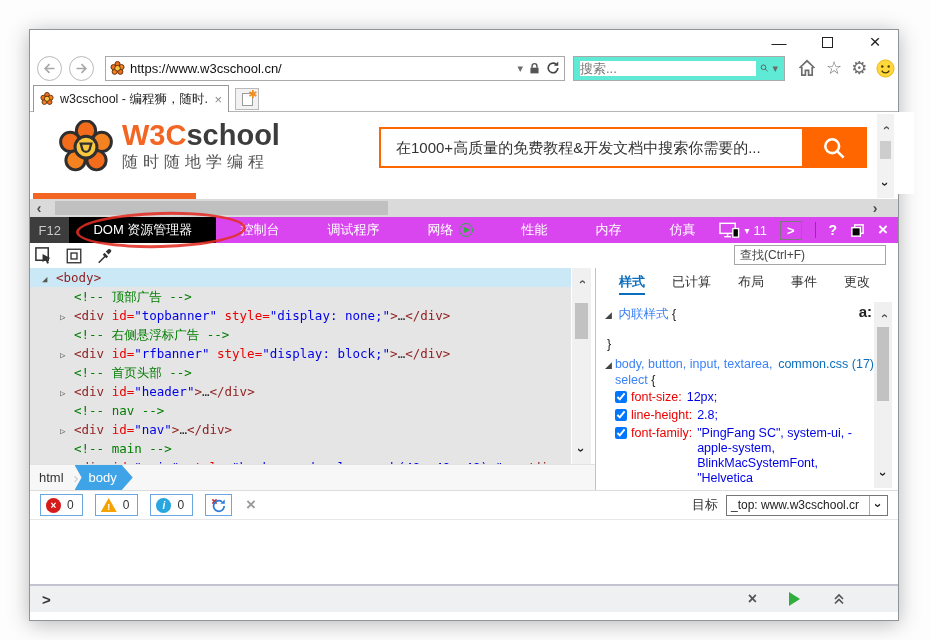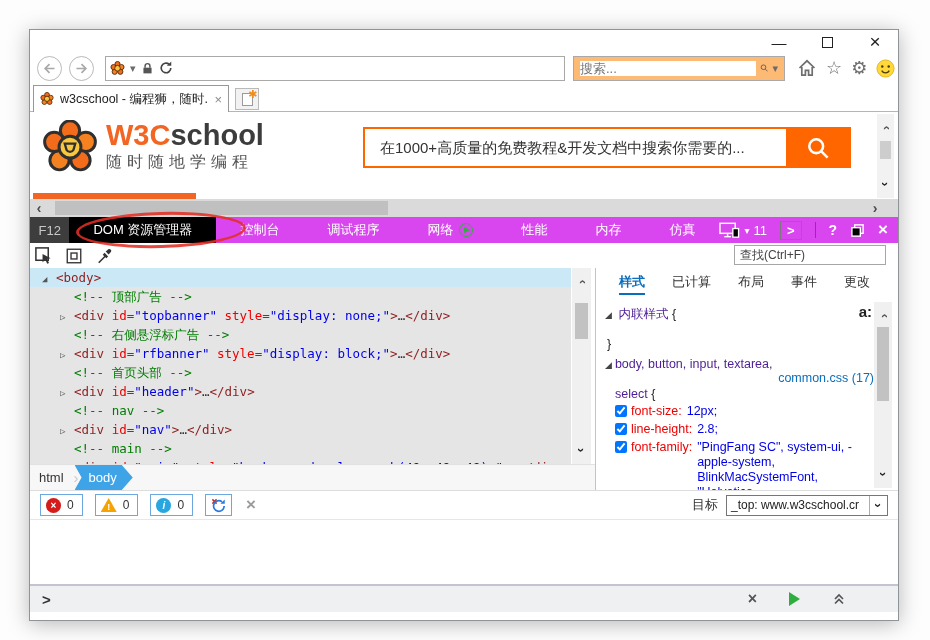--- a/index.html
+++ b/index.html
@@ -10,36 +10,36 @@
   .win-controls { position:absolute; top:3px; right:12px; display:flex; gap:26px; z-index:5; }
   .win-btn { width:22px; height:18px; display:flex; align-items:center; justify-content:center; color:#222; font-size:15px; cursor:default; }
   .max-box { width:11px; height:11px; border:1.5px solid #222; }
 
   
   .nav-row { position:absolute; top:22px; left:0; width:100%; height:32px; display:flex; align-items:center; }
   .nav-circle { width:25px; height:25px; border-radius:50%; border:1.5px solid #b9b9b9; display:flex; align-items:center; justify-content:center; margin-left:7px; background:#fff; }
   .url-bar { margin-left:11px; width:460px; height:25px; border:1px solid #a9a9a9; display:flex; align-items:center; padding:0 4px; gap:5px; background:#fff; }
   .url-input { flex:1; border:none; outline:none; font-size:13px; color:#111; font-family:"Liberation Sans",sans-serif; }
   .mini { color:#6b6b6b; font-size:11px; }
-  .search-bar { margin-left:8px; width:212px; height:25px; border:1px solid #a9a9a9; display:flex; align-items:center; padding:0 6px; gap:4px; background:#fdba74; }
+  .search-bar { margin-left:8px; width:212px; height:25px; border:1px solid #a9a9a9; display:flex; align-items:center; padding:0 6px; gap:4px; background:#5eead4; }
   .search-bar input { flex:1; border:none; outline:none; font-size:13px; color:#333; font-family:"Liberation Sans",sans-serif; }
   .chrome-icons { display:flex; align-items:center; gap:9px; margin-left:12px; }
   .glyph-ic { font-size:18px; color:#6e6e6e; line-height:1; }
 
   
   .tab-row { position:absolute; top:54px; left:0; width:100%; height:28px; border-bottom:1px solid #b5b5b5; display:flex; align-items:flex-end; }
   .tab { margin-left:3px; width:196px; height:27px; border:1px solid #989898; border-bottom:none; background:#fff; display:flex; align-items:center; padding:0 6px; gap:6px; position:relative; top:1px; }
   .tab-title { flex:1; font-size:12.5px; color:#222; white-space:nowrap; overflow:hidden; }
   .tab-close { color:#8a8a8a; font-size:13px; }
   .newtab { margin-left:6px; width:24px; height:22px; border:1px solid #b9b9b9; background:#f2f2f2; display:flex; align-items:center; justify-content:center; position:relative; top:-1px; }
   .newtab .pg { width:11px; height:13px; border:1px solid #9a9a9a; background:#fff; position:relative; }
   .newtab .st { position:absolute; top:-6px; right:-6px; color:#f08c1e; font-size:11px; }
 
   
-  .page { position:absolute; top:82px; left:0; width:100%; height:82px; background:#fff; }
+  .page { position:absolute; top:82px; left:16px; width:100%; height:82px; background:#fff; }
   .logo-wrap { position:absolute; left:12px; top:8px; display:flex; }
   .logo-text { margin-left:8px; }
   .brand-line { font-size:29px; font-weight:bold; line-height:30px; }
   .brand-w3c { color:#f26522; } .brand-school { color:#3c3c3c; }
   .tagline { font-size:16px; color:#555; letter-spacing:5px; margin-top:2px; }
   .page-search { position:absolute; left:333px; top:15px; width:488px; height:41px; border:2px solid #ff6600; display:flex; background:#fff; }
   .page-search input { flex:1; border:none; outline:none; padding-left:15px; font-size:15px; color:#333; font-family:"Liberation Sans",sans-serif; }
   .page-search input::placeholder { color:#333; opacity:1; }
   .ps-btn { width:63px; background:#ff6600; display:flex; align-items:center; justify-content:center; }
   .v-scroll { position:absolute; right:4px; top:84px; width:17px; height:84px; background:#f2f2f2; display:flex; flex-direction:column; align-items:center; }
@@ -84,26 +84,26 @@
   .dom-scroll { position:absolute; left:542px; top:238px; width:19px; height:196px; background:#f0f0f0; display:flex; flex-direction:column; align-items:center; }
   .dom-scroll .thumb { width:13px; height:36px; background:#c2c2c2; margin-top:20px; }
   .split-line { position:absolute; left:565px; top:238px; width:1px; height:222px; background:#c3c3c3; }
 
   
   .right-panel { position:absolute; left:567px; top:238px; width:301px; height:222px; background:#fff; overflow:hidden; }
   .panel-tabs { display:flex; gap:27px; padding:5px 0 4px 22px; }
   .ptab { font-size:13px; color:#333; padding-bottom:2px; }
   .ptab.active { color:#0a6ebd; font-weight:bold; border-bottom:2px solid #0a6ebd; }
   .styles-body { position:relative; padding:7px 24px 0 8px; font-size:12.5px; }
-  .rule-head { color:#4c1d95; }
+  .rule-head { color:#3b82f6; }
   .rule-exp { color:#444; font-size:9px; margin-right:3px; }
   .brace { color:#222; }
   .pseudo-btn { position:absolute; right:26px; top:4px; font-size:15px; font-weight:bold; color:#222; }
   .close-brace { margin:14px 0 6px 2px; color:#222; }
-  .rule2-line1 { display:flex;flex-direction:column; }
+  .rule2-line1 { display:flex; }
   .css-link { margin-left:auto; color:#0a6ebd; white-space:nowrap; }
   .rule2-line2 { padding-left:10px; margin-top:2px; }
   .prop { display:flex; align-items:flex-start; padding-left:10px; margin-top:3px; line-height:15px; }
   .prop input { width:12px; height:12px; margin:1px 4px 0 0; }
   .prop-name { color:#ec0000; white-space:nowrap; }
   .prop-val { color:#0000e8; display:inline-block; max-width:178px; margin-left:5px; }
   .rp-scroll { position:absolute; right:6px; top:272px; width:18px; height:186px; background:#f0f0f0; display:flex; flex-direction:column; align-items:center; }
   .rp-scroll .thumb { width:12px; height:74px; background:#c2c2c2; margin-top:10px; }
 
   
@@ -162,20 +162,21 @@
       <svg width="15" height="15" viewBox="0 0 64 64">
           <g stroke="#5a2d0c" stroke-width="4">
             <circle cx="32" cy="13" r="11" fill="#f26c1b"></circle>
             <circle cx="49" cy="26" r="11" fill="#f58220"></circle>
             <circle cx="44" cy="46" r="11" fill="#f26c1b"></circle>
             <circle cx="20" cy="46" r="11" fill="#f58220"></circle>
             <circle cx="15" cy="26" r="11" fill="#f26c1b"></circle>
             <circle cx="32" cy="31" r="12" fill="#f8c73d"></circle>
           </g>
         </svg>
+      <input class="url-input" value="https://www.w3cschool.cn/" style="">
       <span class="mini">▾</span>
       <svg width="13" height="13" viewBox="0 0 16 16">
           <rect x="3" y="7" width="10" height="7" fill="#555"></rect>
           <path d="M5 7 V5 a3 3 0 0 1 6 0 V7" fill="none" stroke="#555" stroke-width="1.8"></path>
         </svg>
       <svg width="14" height="14" viewBox="0 0 16 16">
           <path d="M13.5 8 a5.5 5.5 0 1 1 -2-4.3" fill="none" stroke="#444" stroke-width="1.9"></path>
           <path d="M14 0.5 v5 h-5 z" fill="#444"></path>
         </svg>
     </div>

